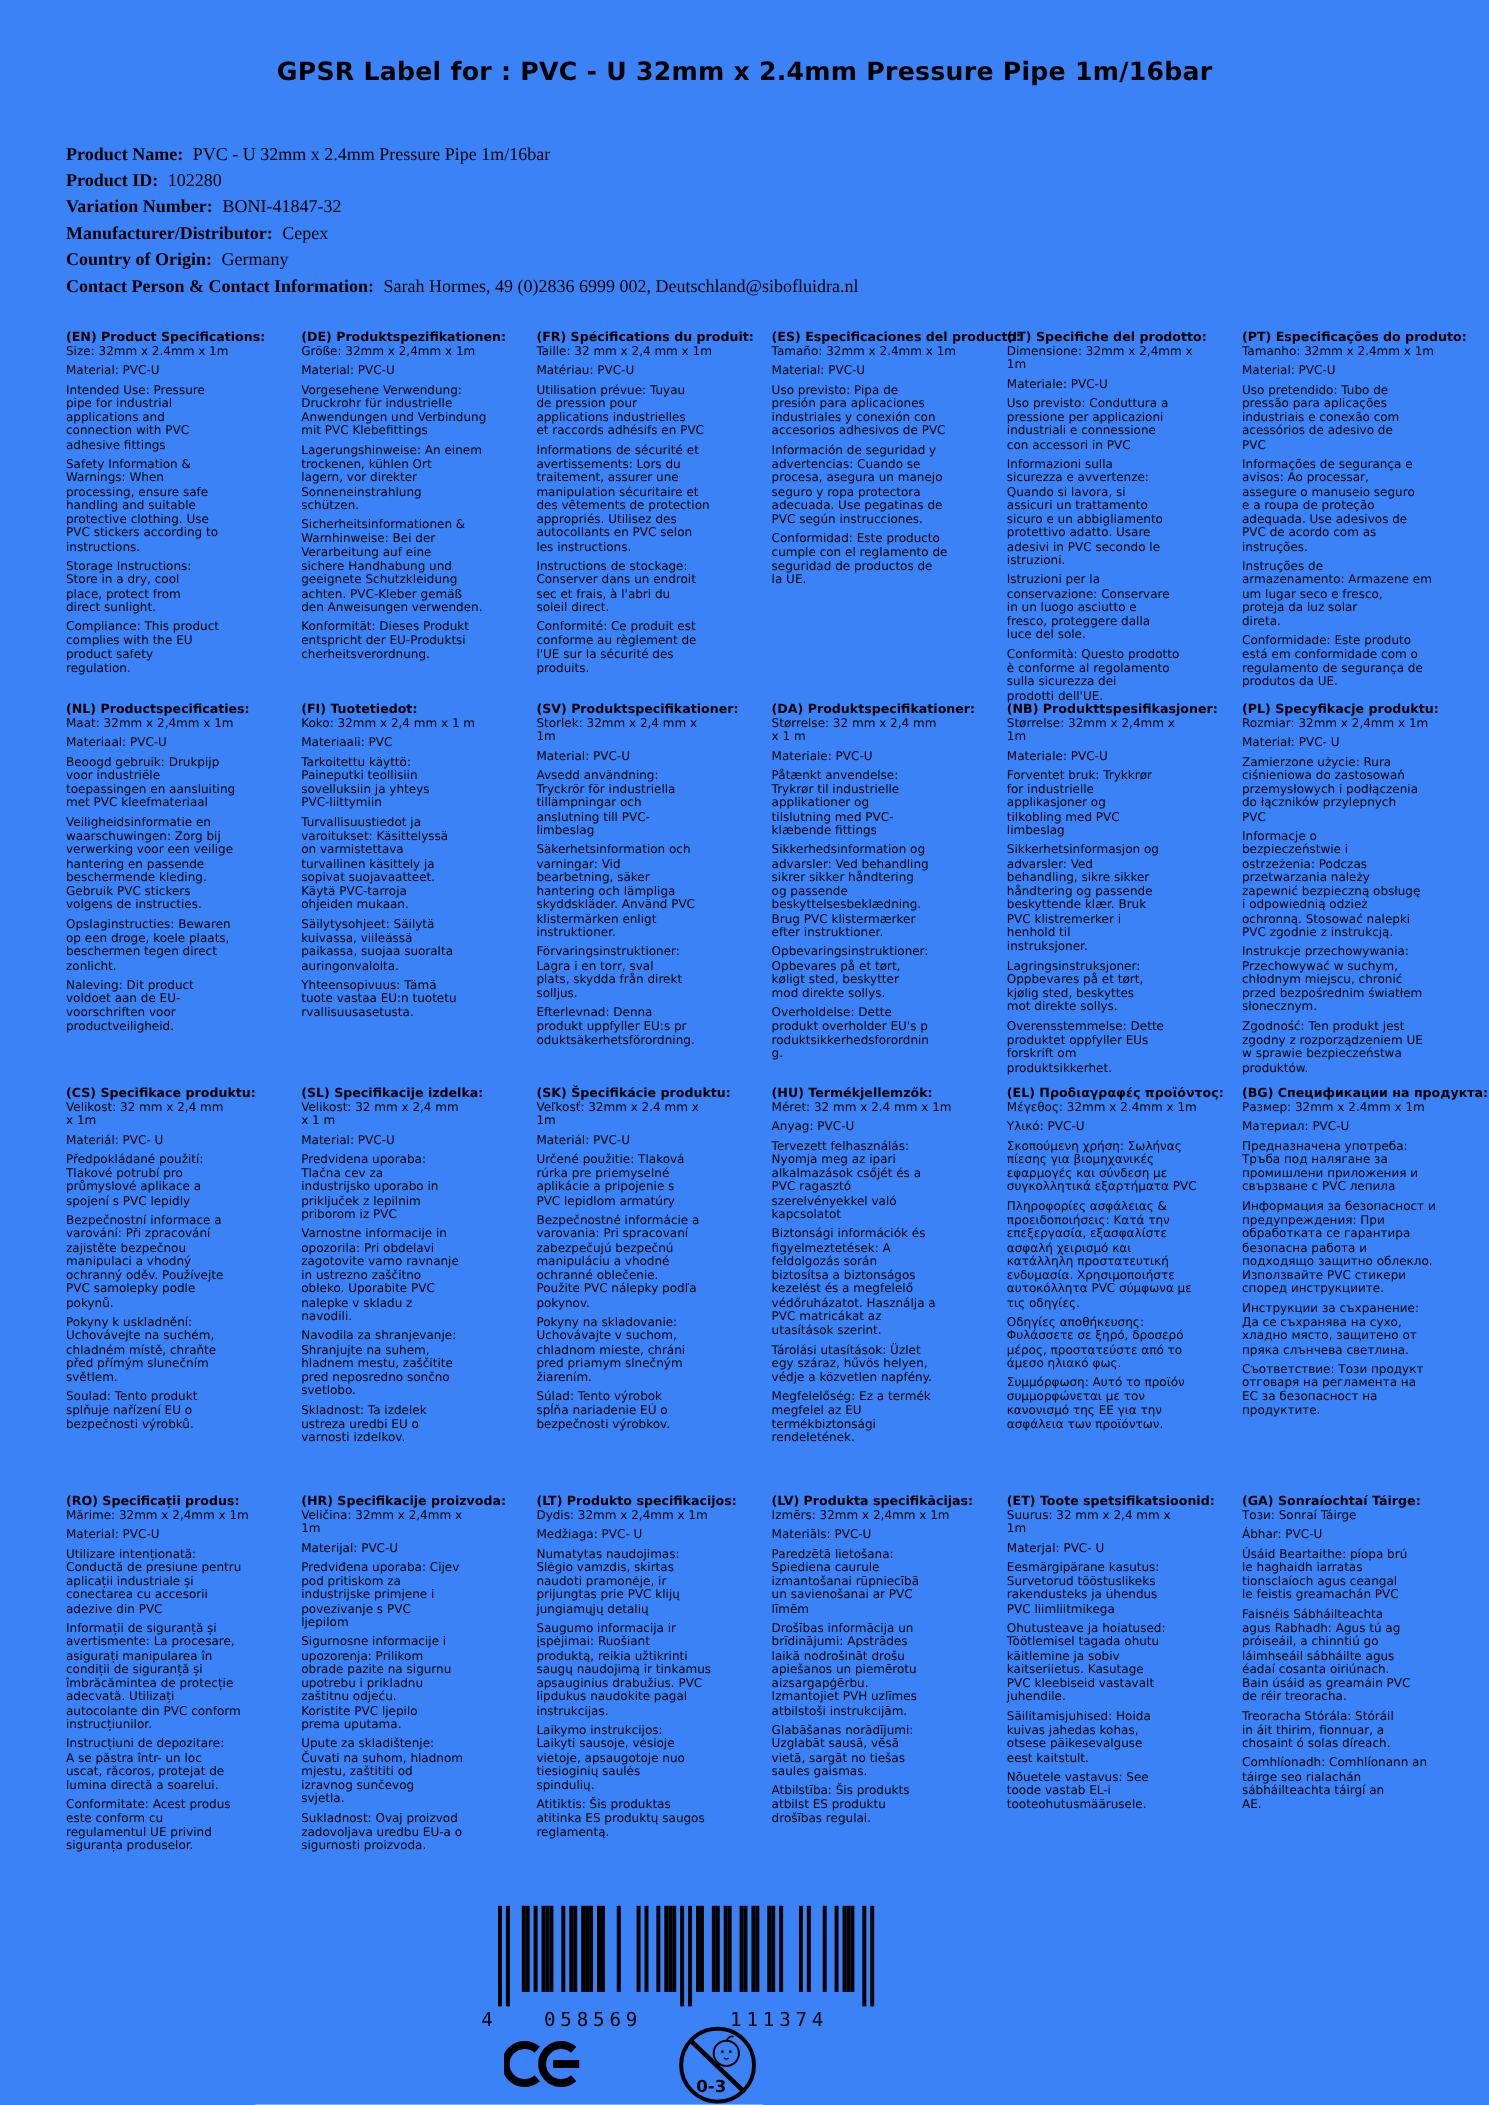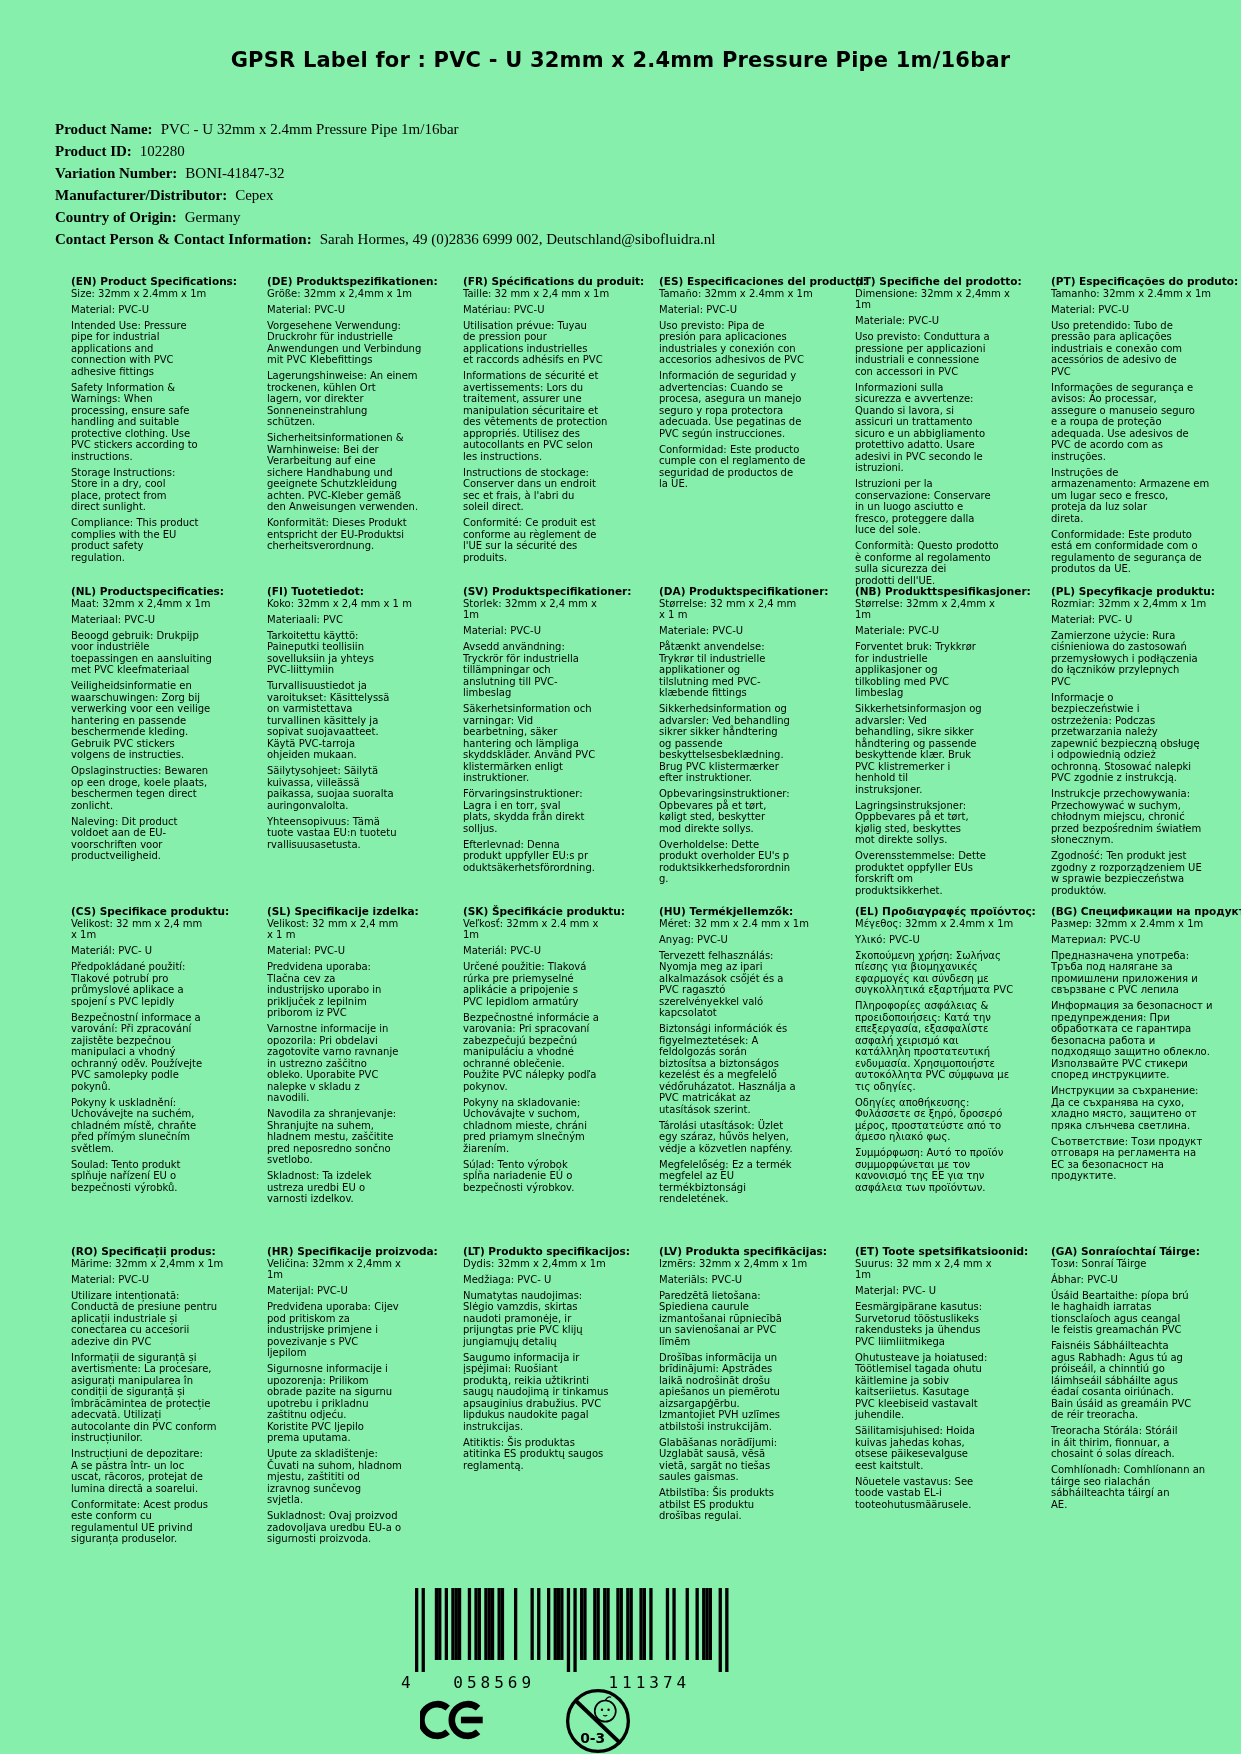--- a/index.html
+++ b/index.html
@@ -1,25 +1,25 @@
 <!DOCTYPE html>
 <html><head>
 <meta charset="utf-8">
 <style>
   html,body{margin:0;padding:0;background:#ffffff;}
-  #page{position:relative;width:1241px;height:1754px;background:#86efac;color:#000;
+  #page{position:relative;width:1241px;height:1754px;background:#3b82f6;color:#000;
         font-family:"DejaVu Sans",sans-serif;overflow:hidden;}
   .title{position:absolute;top:48px;left:0;width:100%;text-align:center;
          font-size:21px;font-weight:bold;letter-spacing:0.2px;}
   .info{position:absolute;left:55px;top:118px;font-size:15px;}
   .info-row{line-height:22px;white-space:nowrap;font-family:Liberation Serif, serif;}
   .info-label{font-weight:bold;margin-right:8px;}
   .grid{position:absolute;left:55px;top:276px;width:1162px;display:grid;
         grid-template-columns:repeat(6,182px);column-gap:14px;
-        grid-template-rows:310px 320px 340px auto;margin-left:16px;}
+        grid-template-rows:310px 320px 340px auto;}
   .block{font-size:10px;line-height:11.5px;}
   .block h3{font-size:10.5px;font-weight:bold;margin:0;white-space:nowrap;}
   .block p{margin:0 0 4.5px 0;white-space:pre;}
   .barcode{position:absolute;left:399px;top:1588px;}
   .ce-wrap{position:absolute;left:420px;top:1700px;}
   .age-wrap{position:absolute;left:565px;top:1688px;}
   svg{display:block;}
   .bc-digit{font-family:"DejaVu Sans Mono","DejaVu Sans",monospace;font-size:16px;}
 </style>
 </head>
@@ -566,20 +566,25 @@
 naudoti pramonėje, ir
 prijungtas prie PVC klijų
 jungiamųjų detalių</p>
         <p>Saugumo informacija ir
 įspėjimai: Ruošiant
 produktą, reikia užtikrinti
 saugų naudojimą ir tinkamus
 apsauginius drabužius. PVC
 lipdukus naudokite pagal
 instrukcijas.</p>
+        <p>Laikymo instrukcijos:
+Laikyti sausoje, vėsioje
+vietoje, apsaugotoje nuo
+tiesioginių saulės
+spindulių.</p>
         <p>Atitiktis: Šis produktas
 atitinka ES produktų saugos
 reglamentą.</p>
       </div>
       <div class="block">
         <h3>(LV) Produkta specifikācijas:</h3>
         <p>Izmērs: 32mm x 2,4mm x 1m</p>
         <p>Materiāls: PVC-U</p>
         <p>Paredzētā lietošana:
 Spiediena caurule

